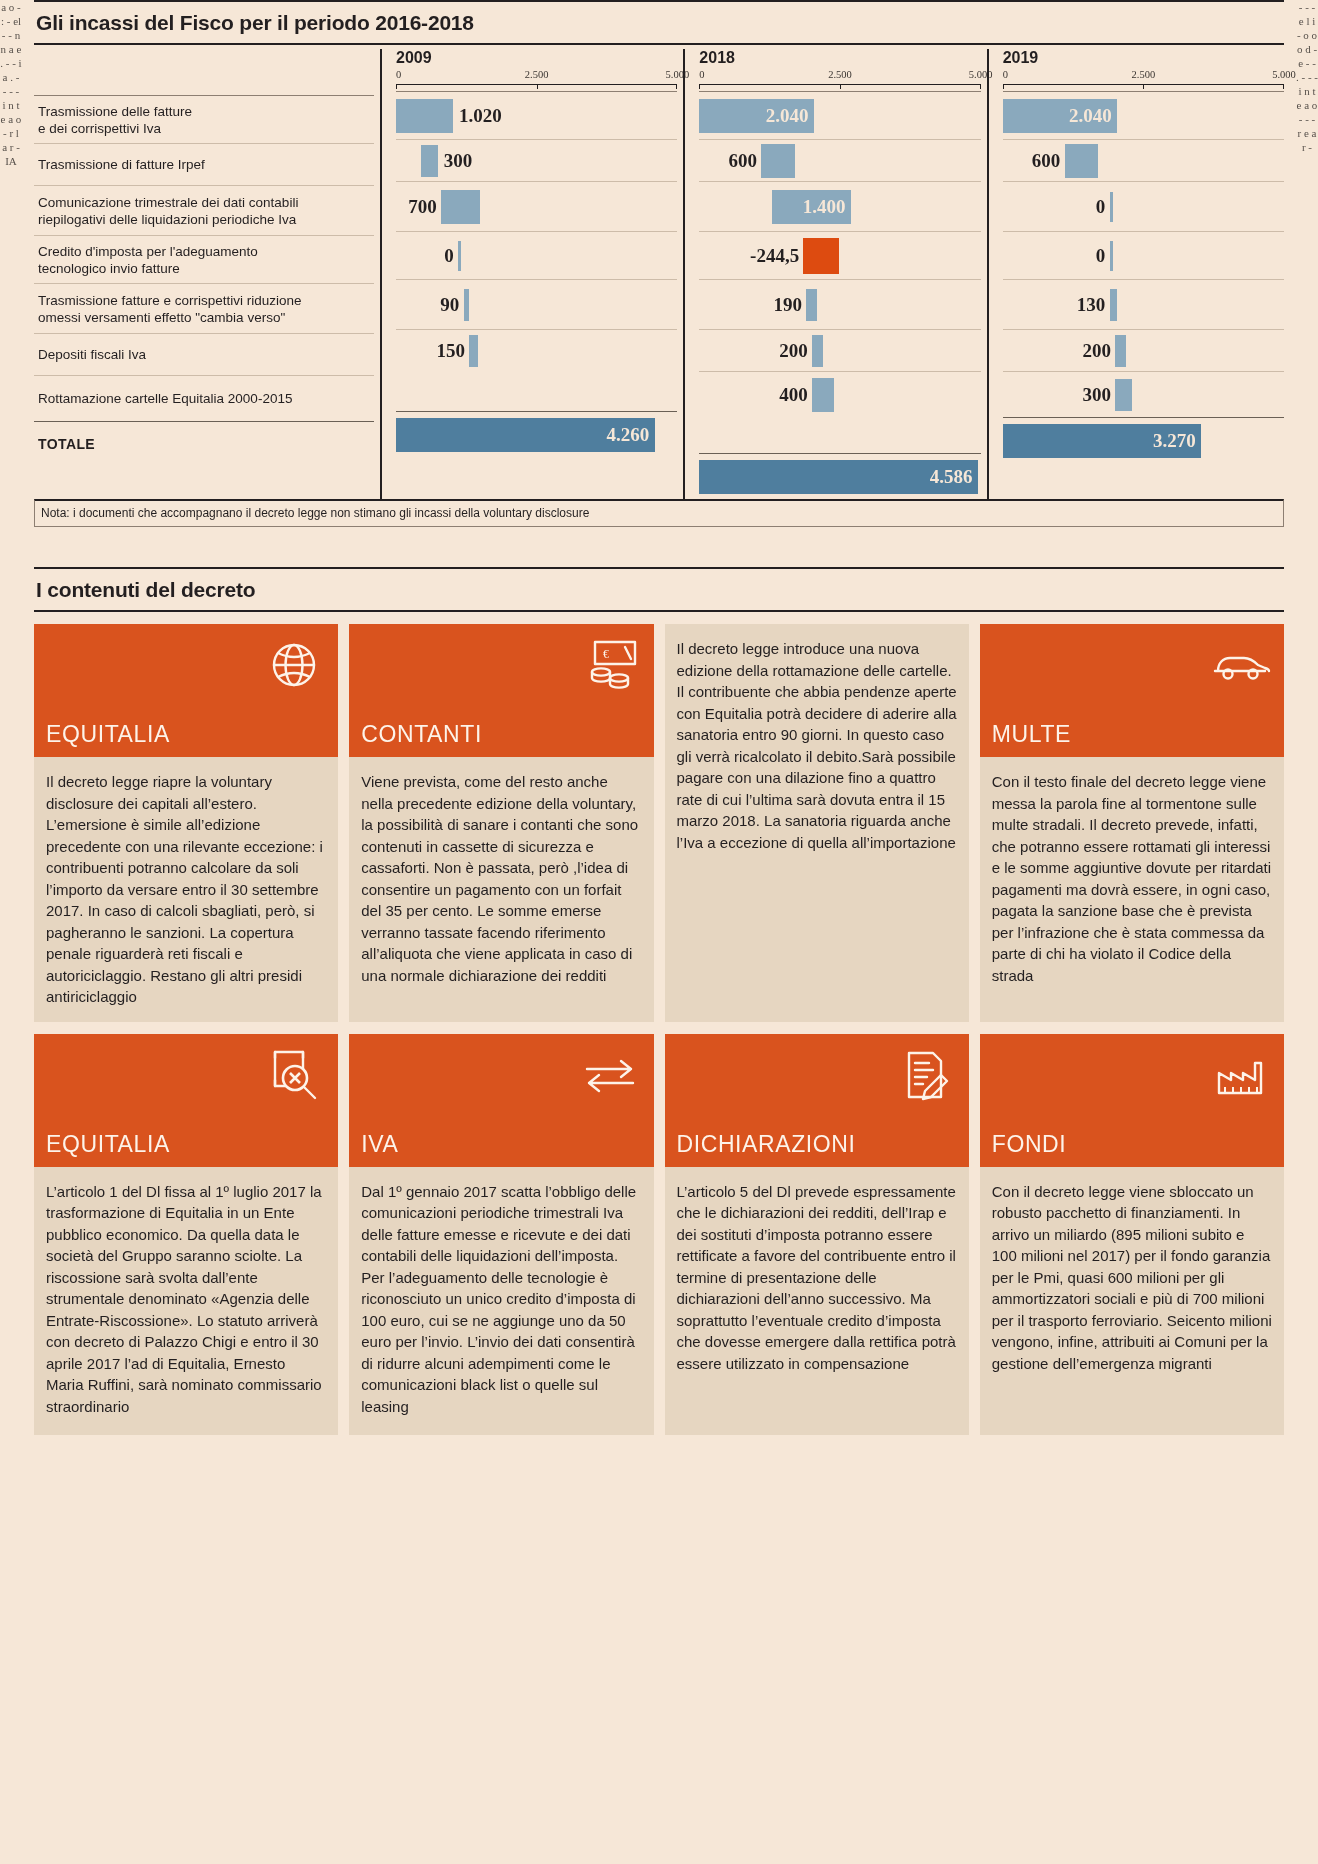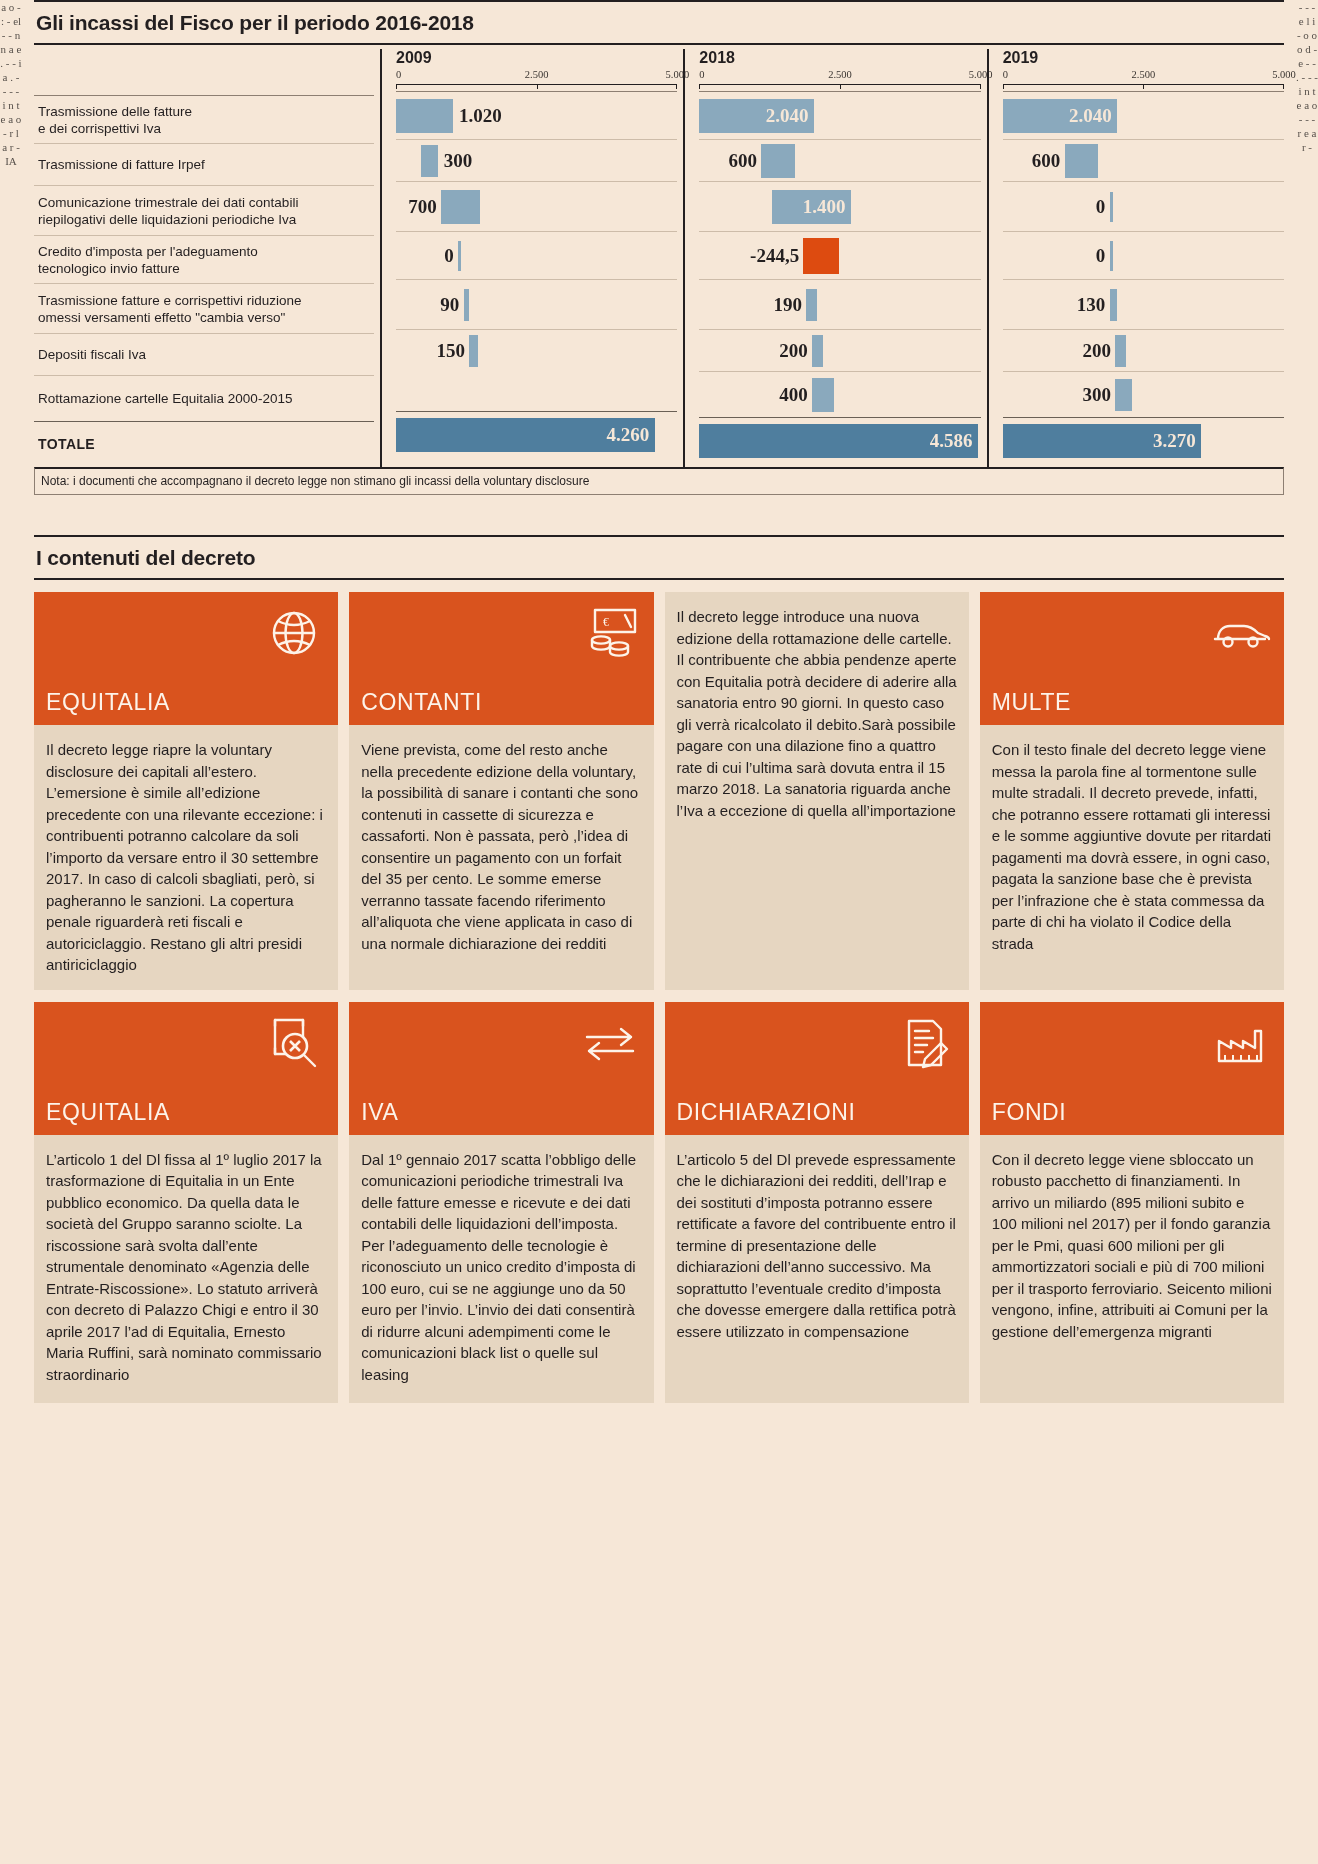--- a/index.html
+++ b/index.html
@@ -286,21 +286,21 @@
             <div class="val" style="left: 36.5%; transform: translate(-100%, -50%);">190</div>
           </div>
           <div class="bar-row" style="height: 42px;">
             <div class="bar" style="left: 40%; width: 4%; height: 32px;"></div>
             <div class="val" style="left: 38.5%; transform: translate(-100%, -50%);">200</div>
           </div>
           <div class="bar-row" style="height: 46px;">
             <div class="bar" style="left: 40%; width: 8%;"></div>
             <div class="val" style="left: 38.5%; transform: translate(-100%, -50%);">400</div>
           </div>
-          <div class="bar-row total" style="height: 46px;">
+          <div class="bar-row total" style="height: 46px; margin-top: 36px;">
             <div class="bar total-bar" style="left: 0%; width: 99.0576%;"></div>
             <div class="val total-val" style="left: 97.0576%; transform: translate(-100%, -50%);">4.586</div>
           </div>
         </div>
       <div class="col-year" id="col2">
           <div class="year-title">2019</div>
           <div class="axis">
             <div class="axisline"></div>
             <div class="tick-label first" style="left: 0%;">0</div>
             <div class="tickmark" style="left: 0%;"></div>

